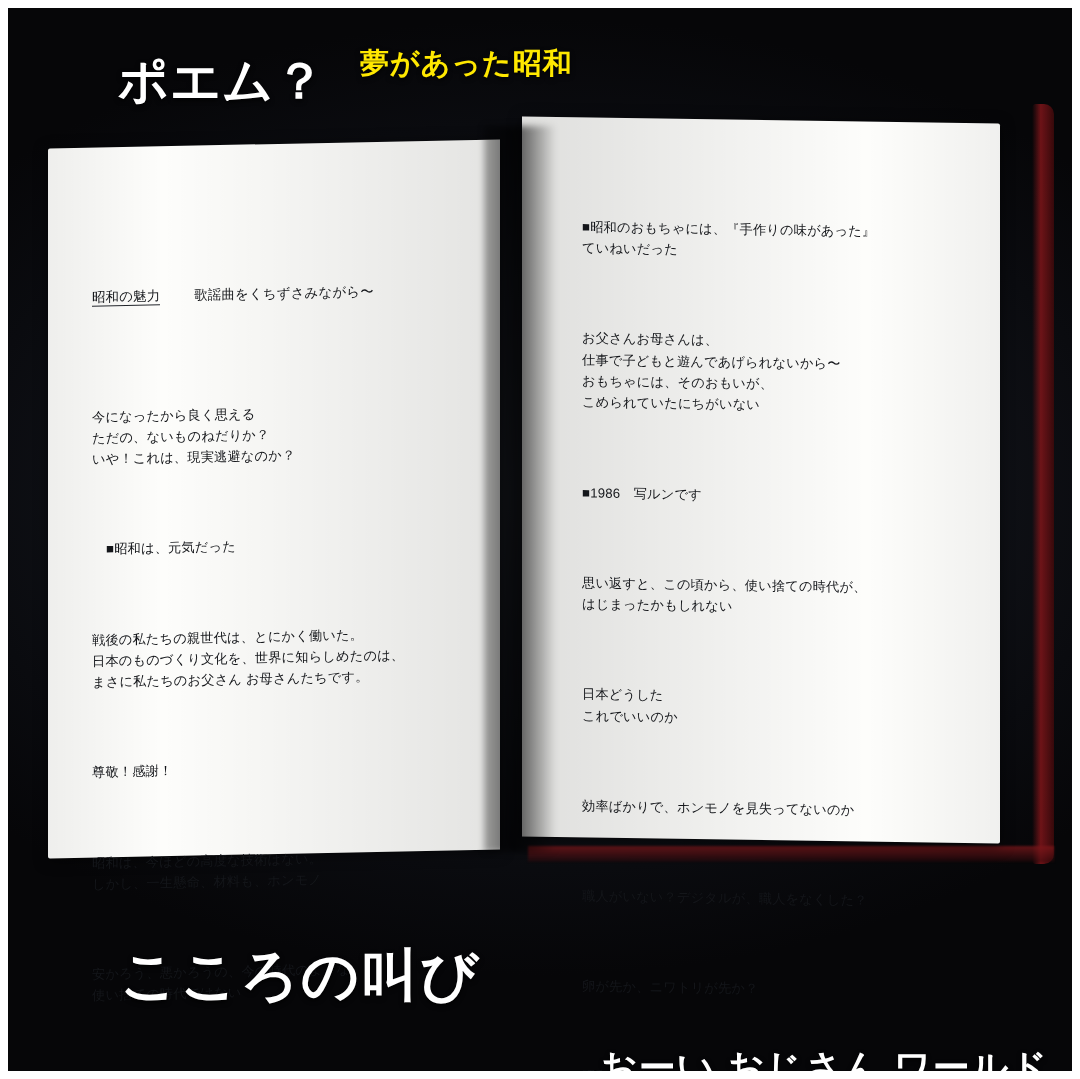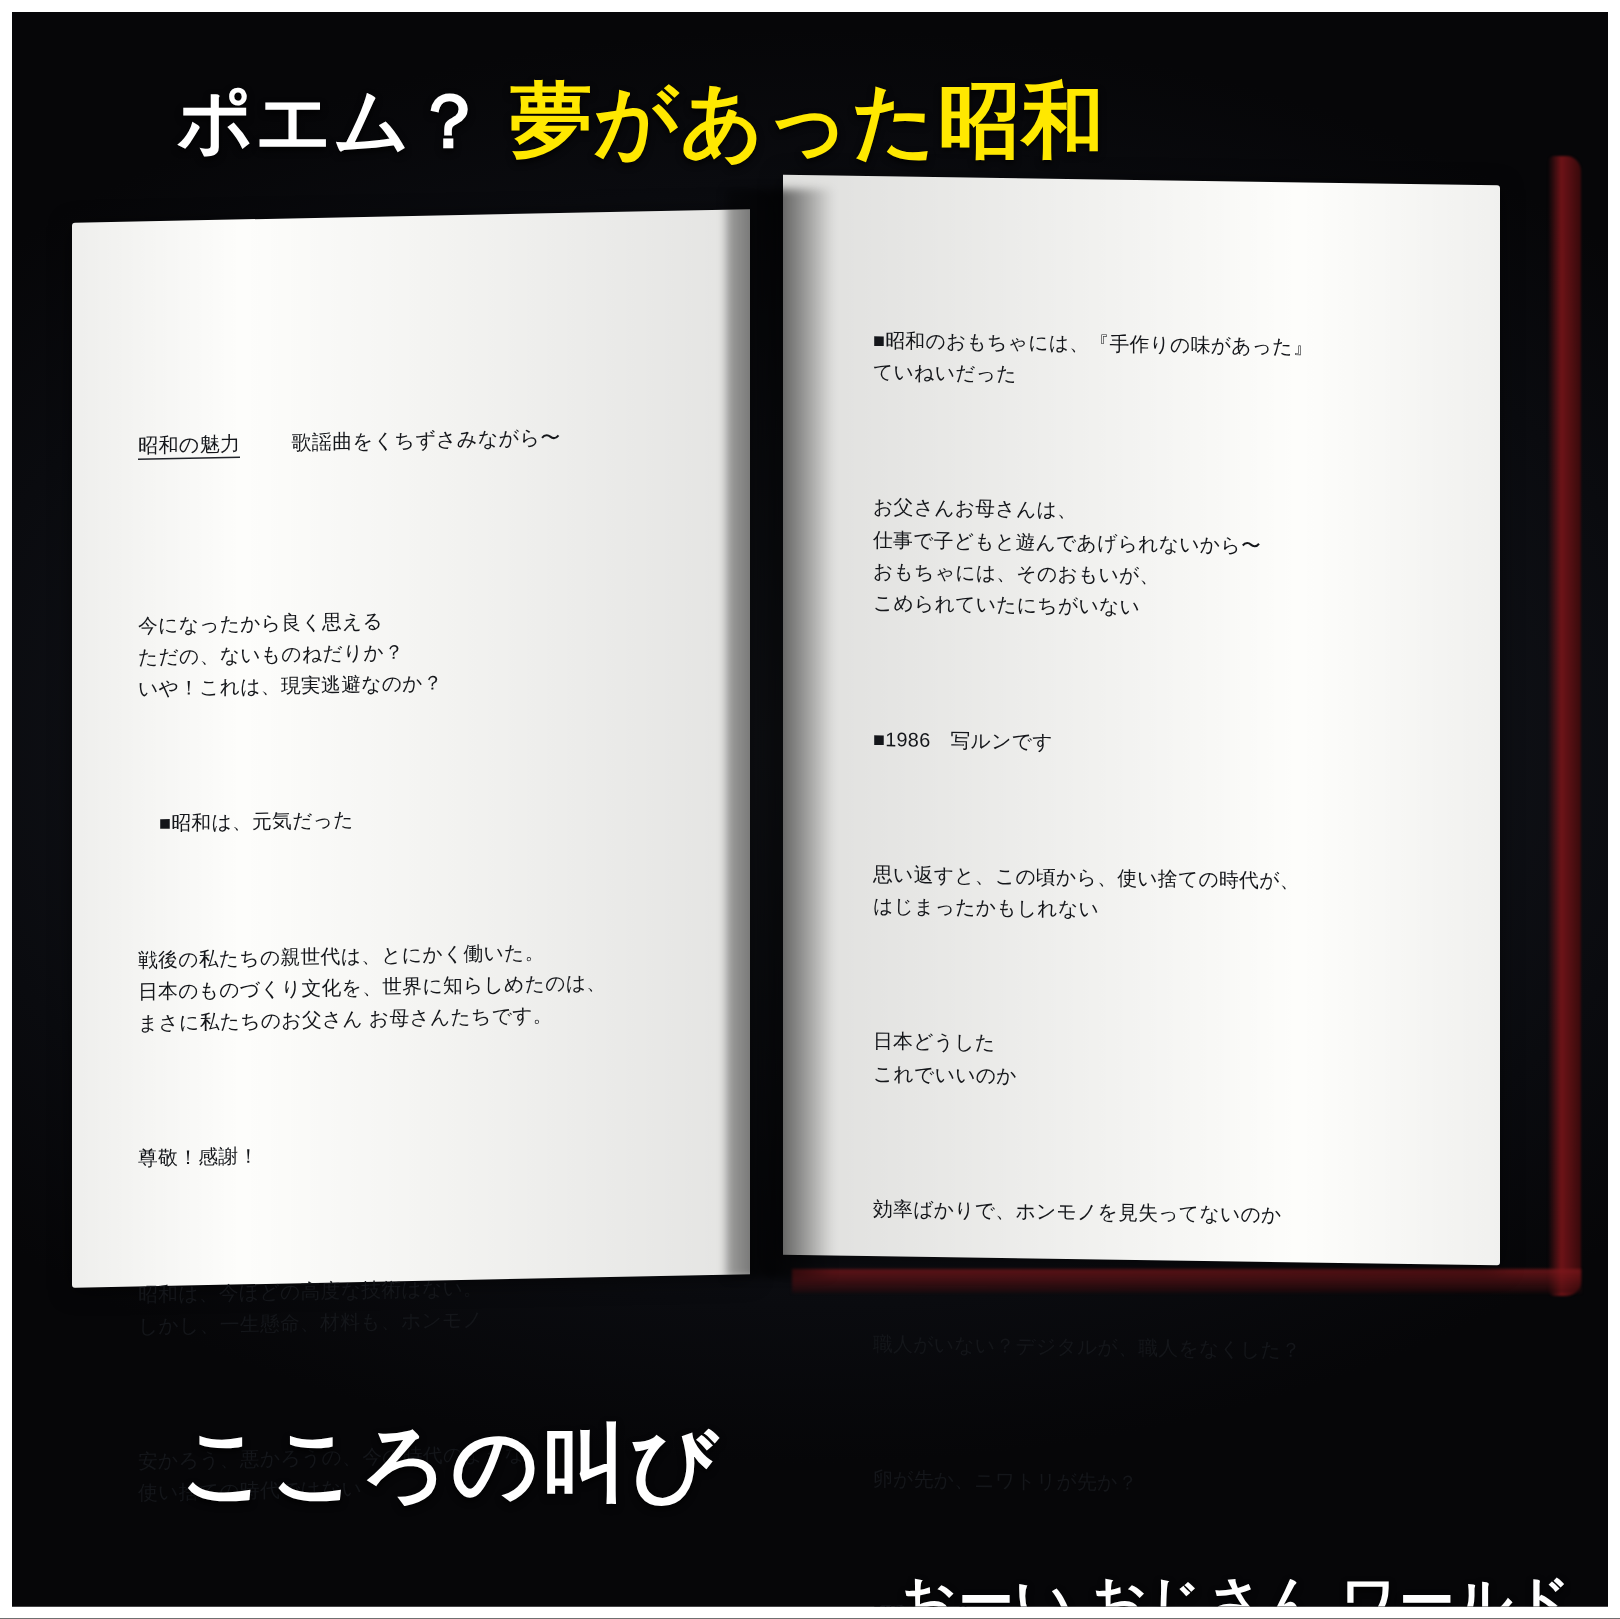--- a/index.html
+++ b/index.html
@@ -151,23 +151,23 @@
     text-shadow: 0 2px 5px rgba(0,0,0,0.85);
     white-space: pre;
   }
   #cap-poem {
     left: 110px;
     top: 40px;
     font-size: 50px;
     letter-spacing: 1px;
   }
   #cap-title {
-    left: 332px;
+    left: 352px;
     top: 36px;
-    font-size: 55px;
+    font-size: 29px;
     color: #ffe800;
     letter-spacing: 1px;
   }
   #cap-kokoro {
     left: 112px;
     top: 930px;
     font-size: 57px;
     letter-spacing: 2px;
   }
   #cap-brand {

